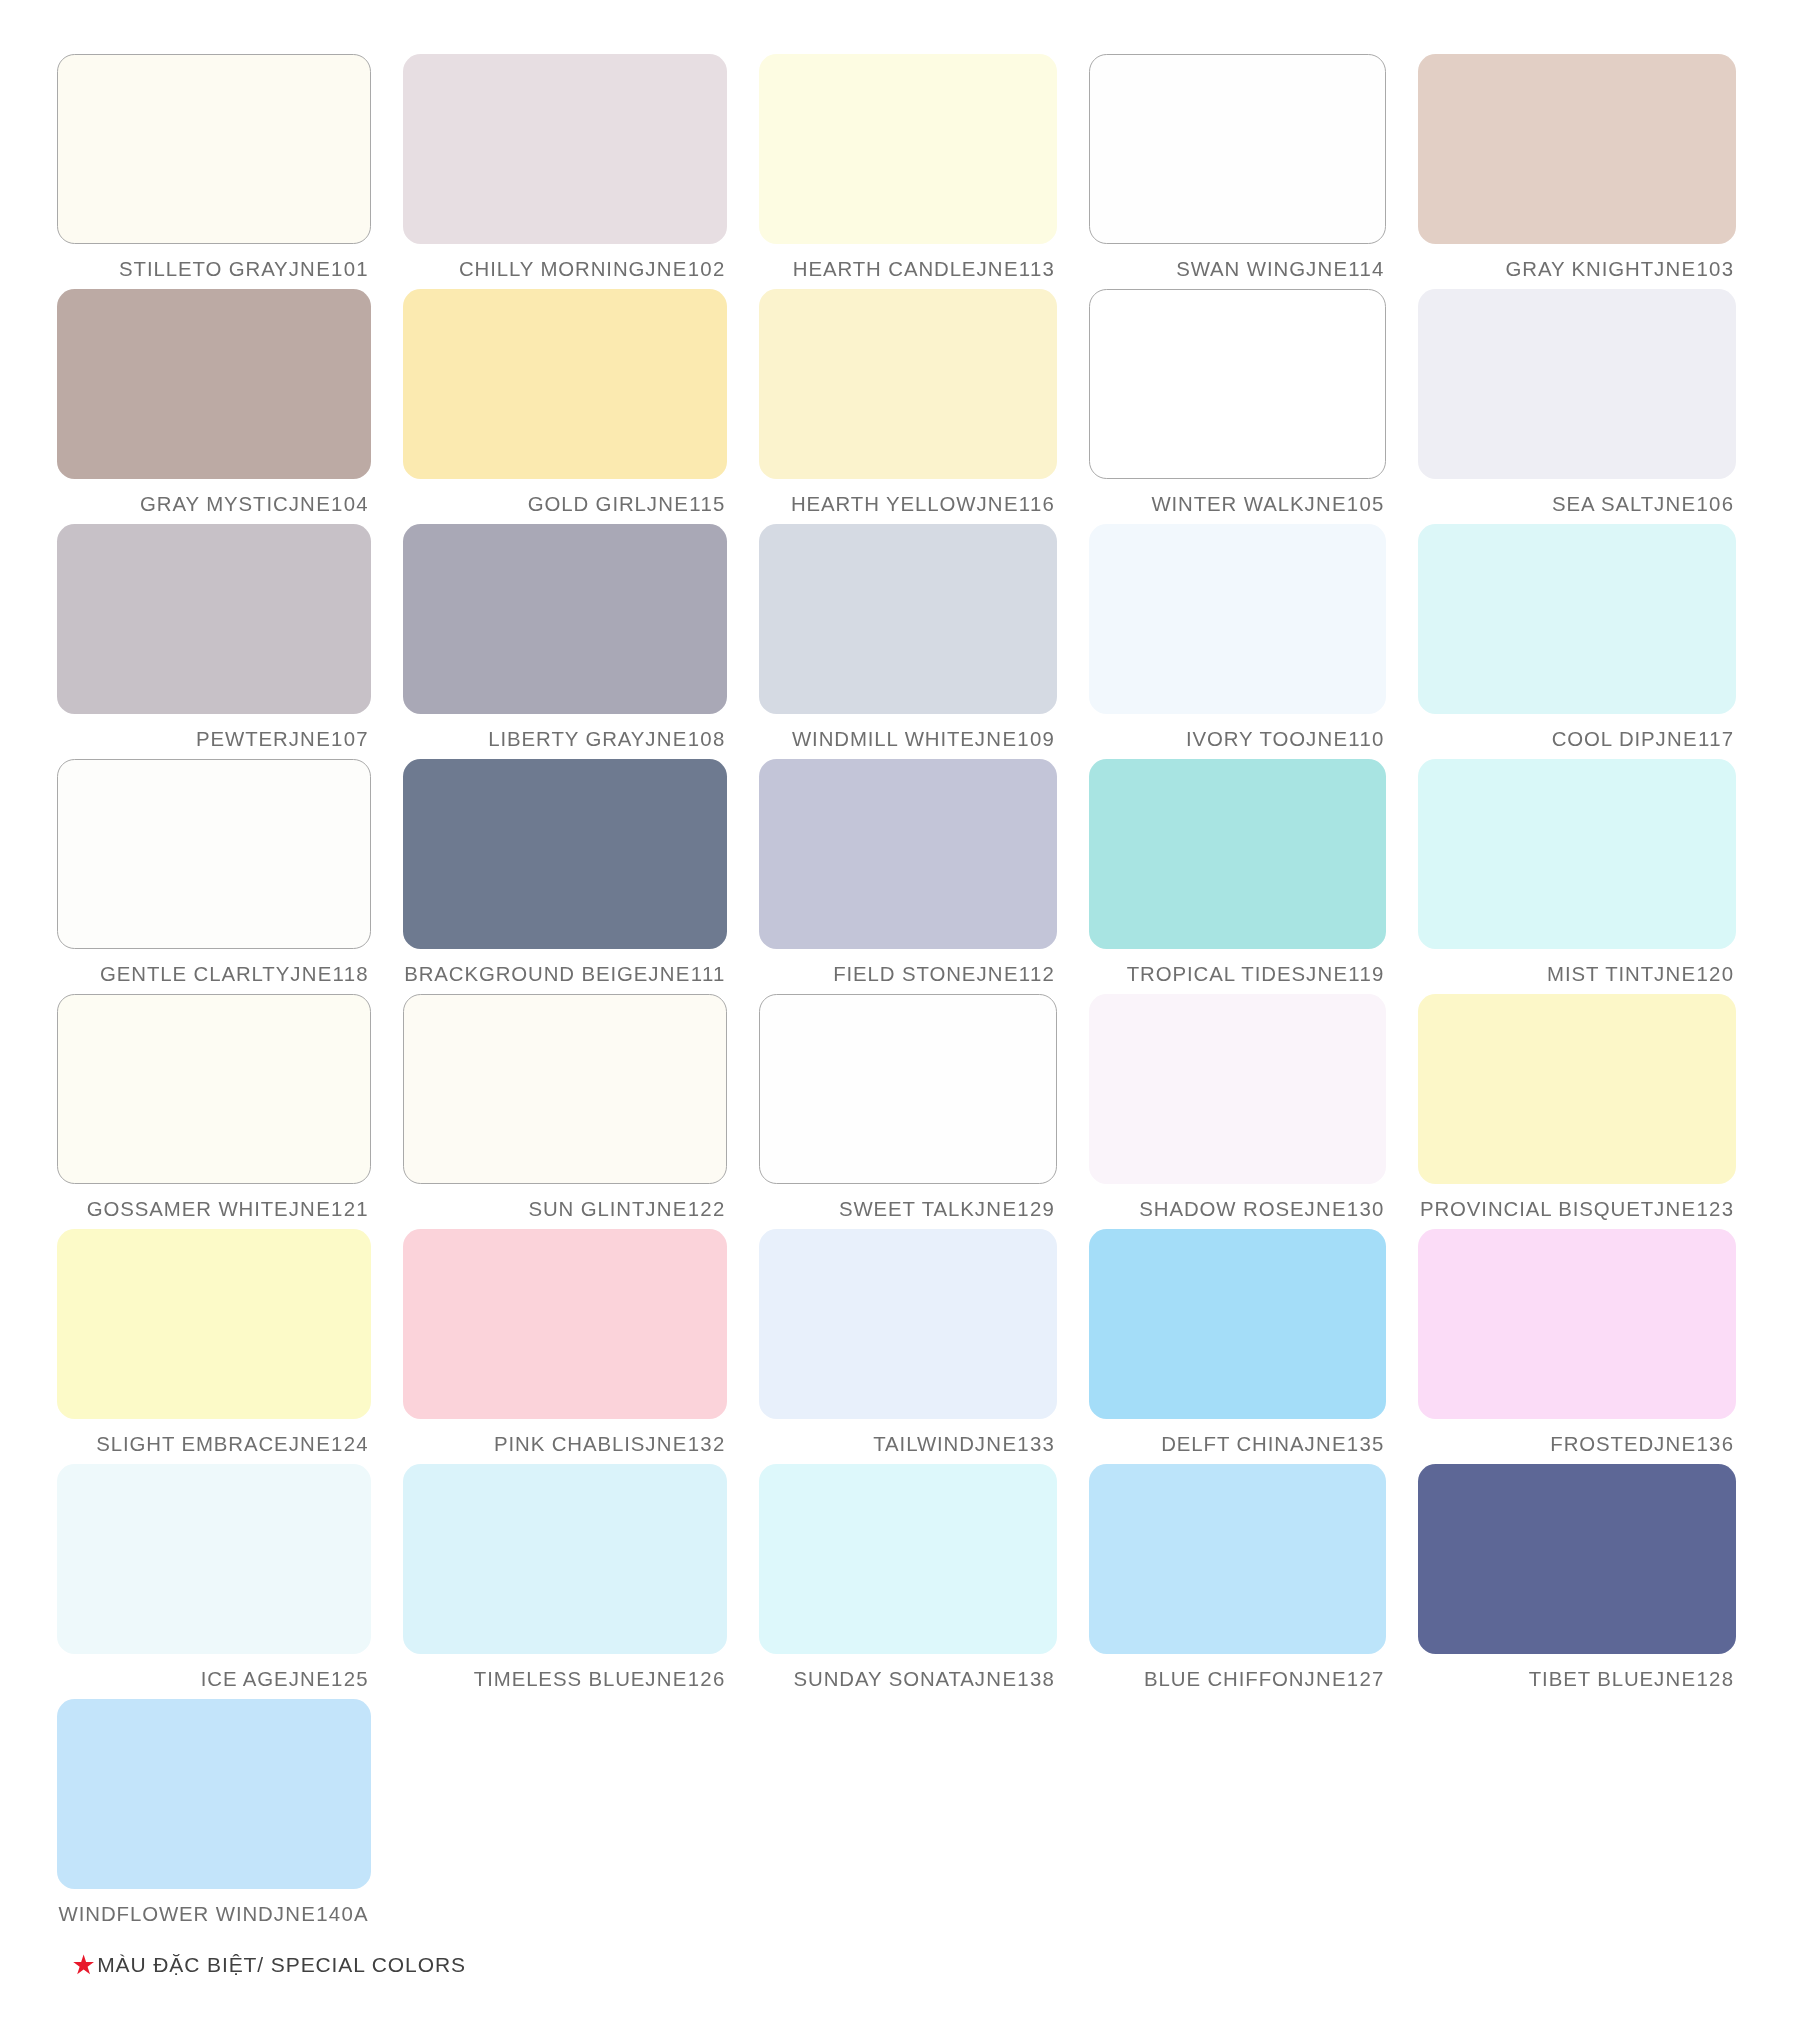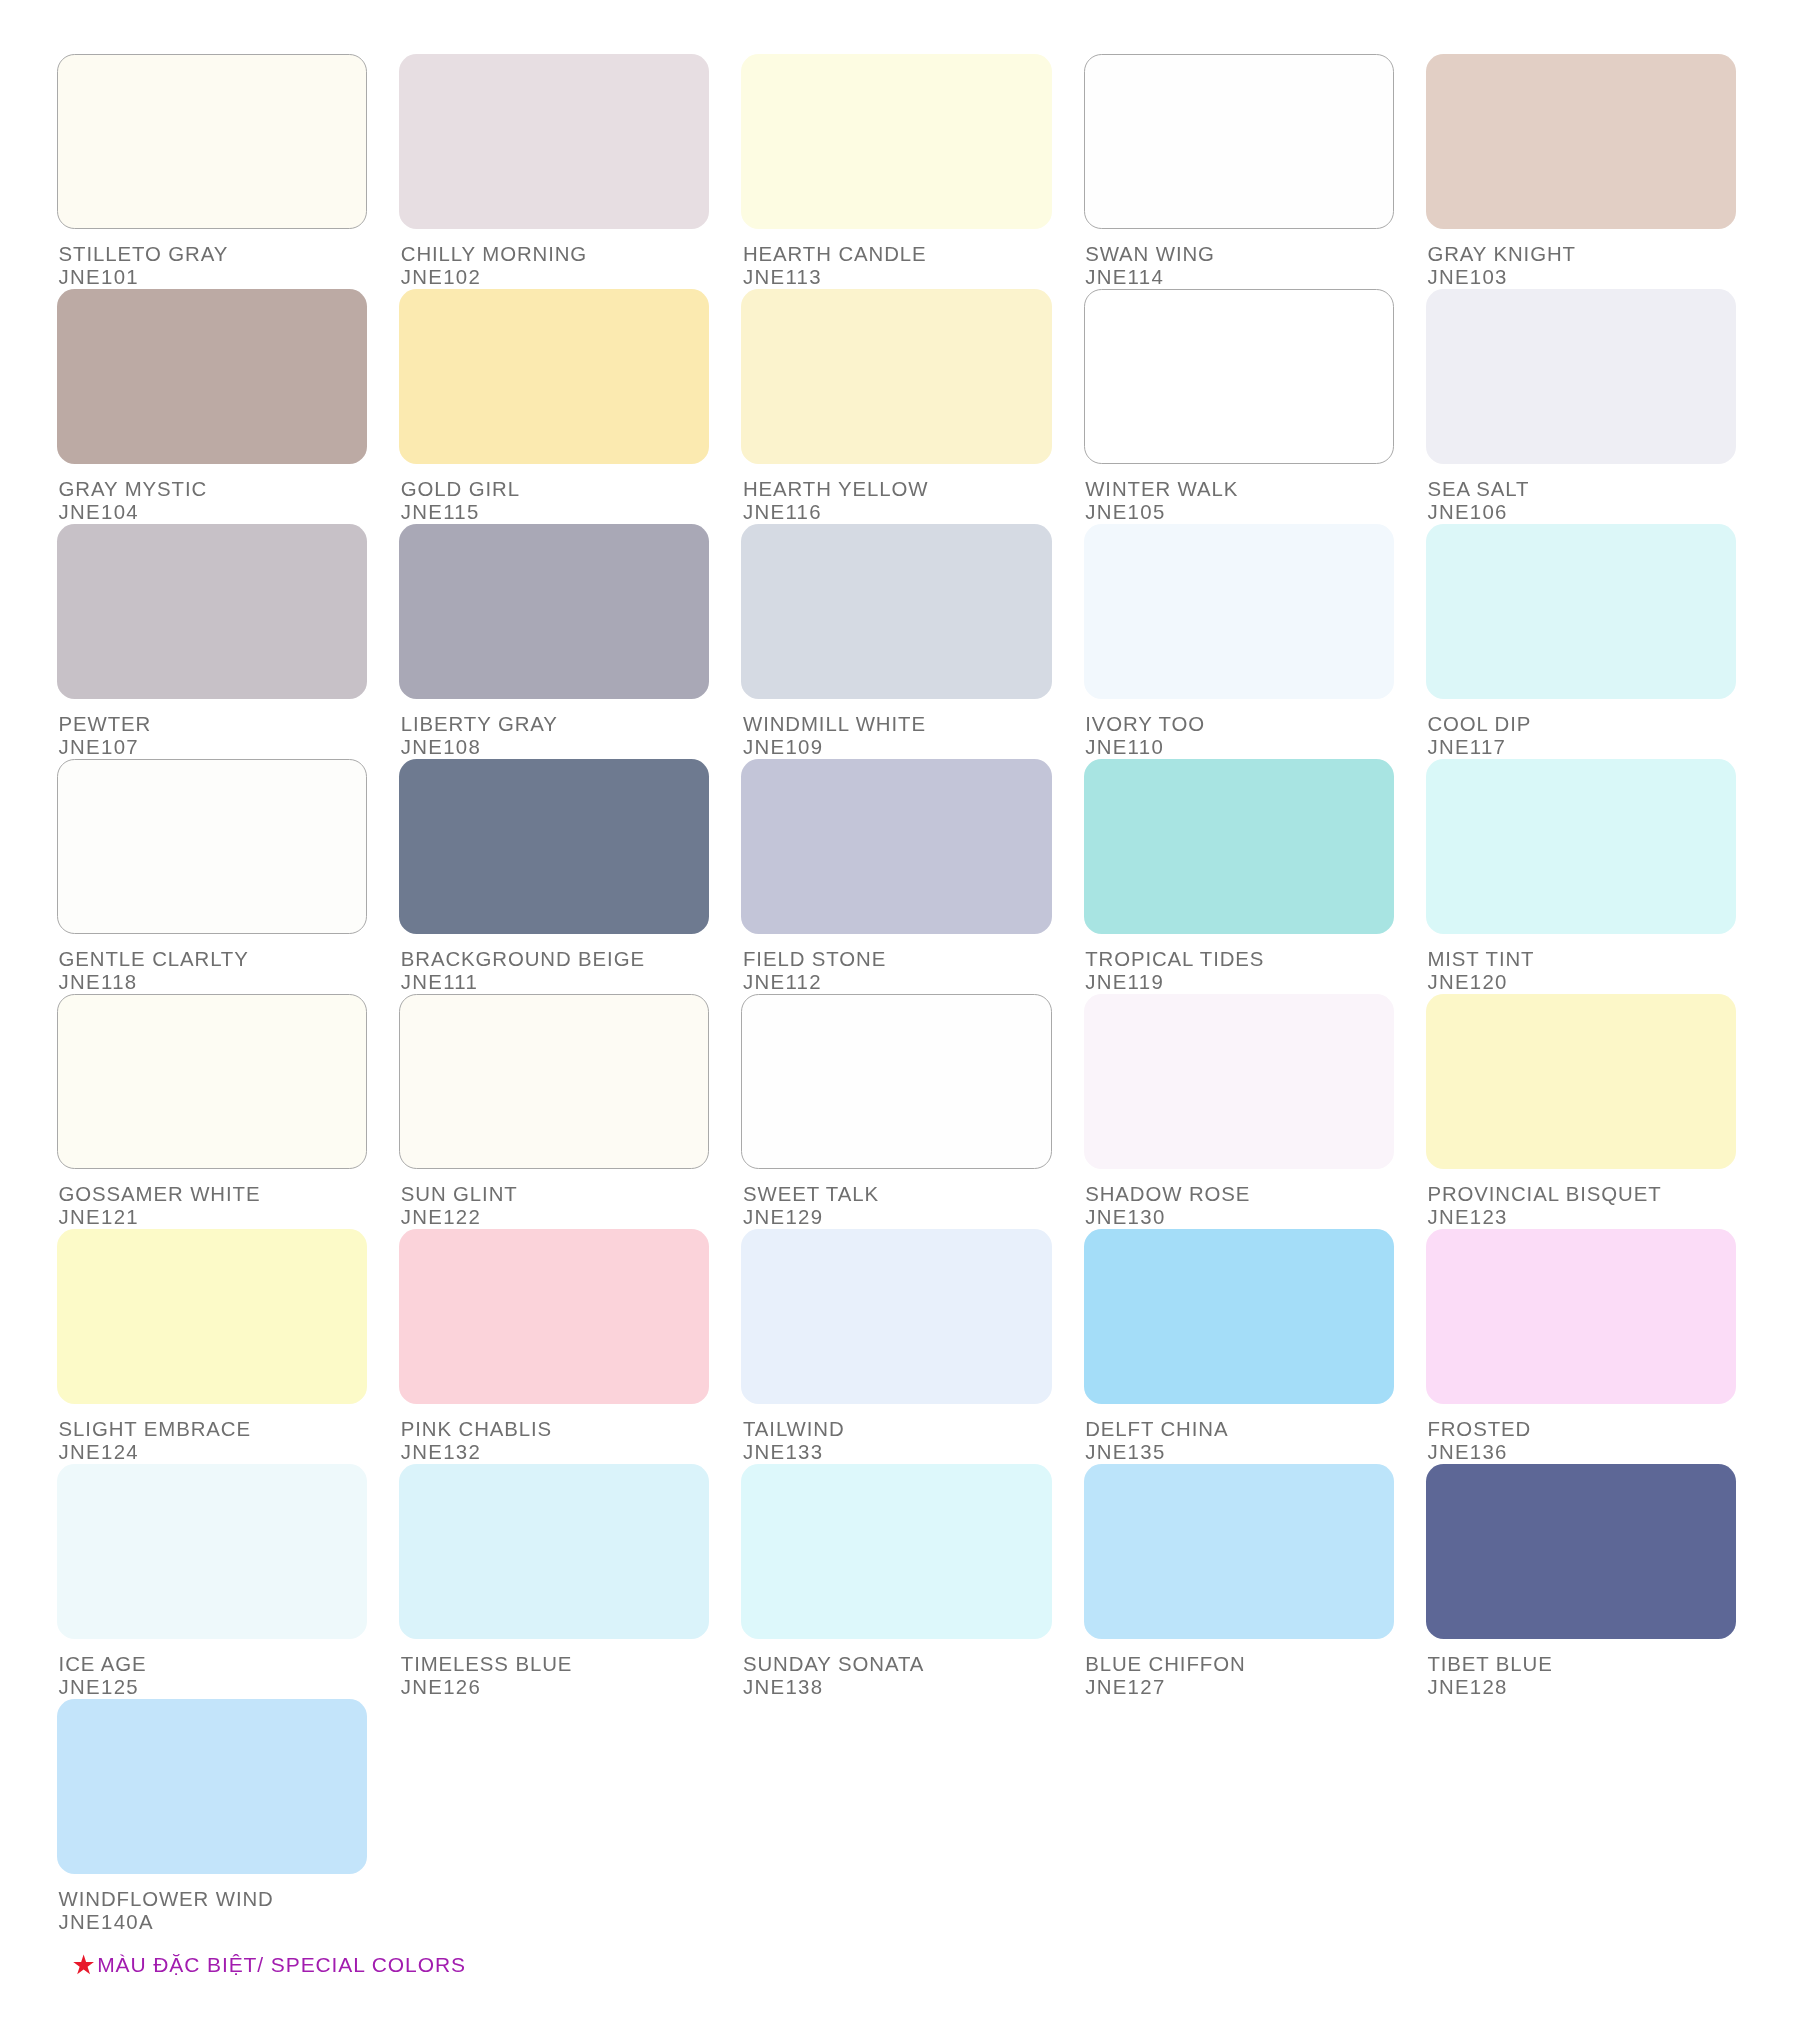--- a/index.html
+++ b/index.html
@@ -47,21 +47,20 @@
   .chip.outlined {
     border: 1.1px solid #a9a9a9;
   }
 
   .chip-label {
     display: flex;
     align-items: baseline;
     justify-content: flex-end;
     margin-top: 13.6px;
     padding: 0 1.6px;
-    flex-direction: column;
   }
 
   .chip-name,
   .chip-code {
     font-size: 20.4px;
     letter-spacing: 0.9px;
     color: #6f6f6f;
     font-weight: 400;
     white-space: nowrap;
     font-stretch: condensed;
@@ -79,21 +78,21 @@
   .star-icon {
     color: #e8192c;
     font-size: 27px;
     line-height: 1;
     margin-right: 1.6px;
     display: inline-block;
   }
   .footer-text {
     font-size: 21px;
     letter-spacing: 0.9px;
-    color: #a21caf;
+    color: #404040;
     text-align: right;
   }
 </style>
 </head>
 <body>
 
 <div id="chart">
 
   <div class="grid" id="swatch-grid">
       <div class="swatch-cell">

